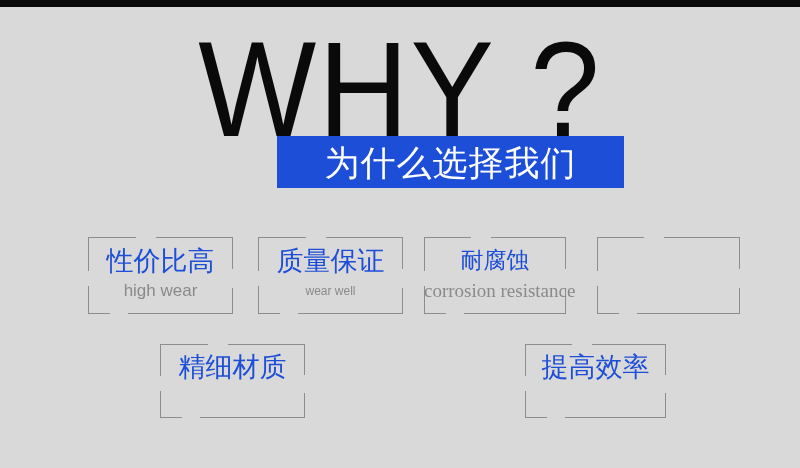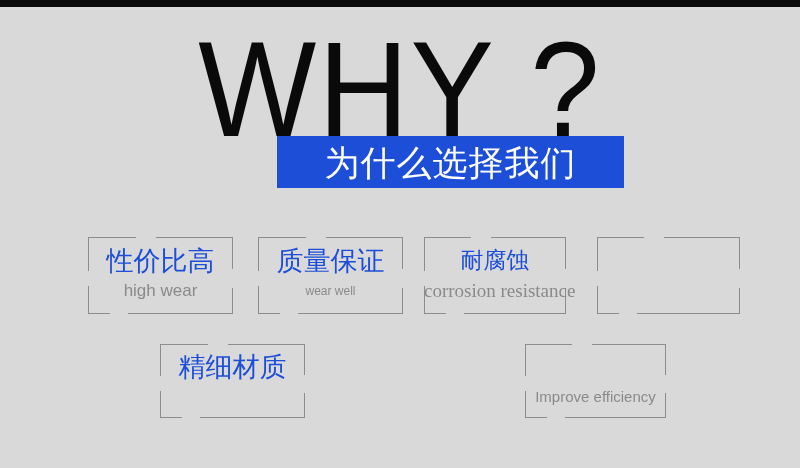--- a/index.html
+++ b/index.html
@@ -192,16 +192,16 @@
     <div class="frame">
       <div class="edge h" style="left:0;   top:0;    width:47px;"></div>
       <div class="edge h" style="left:67px;top:0;    width:74px;"></div>
       <div class="edge h" style="left:0;   bottom:0; width:22px;"></div>
       <div class="edge h" style="left:40px;bottom:0; width:101px;"></div>
       <div class="edge v" style="left:0;   top:0;    height:32px;"></div>
       <div class="edge v" style="left:0;   bottom:0; height:27px;"></div>
       <div class="edge v" style="right:0;  top:0;    height:31px;"></div>
       <div class="edge v" style="right:0;  bottom:0; height:25px;"></div>
     </div>
-    <div class="fb-text fb-sub" style="top:43px; font-size:15px; line-height:19px;">Improve efficiency</div>
+    <div class="fb-text fb-title" style="top:8px; font-size:27px; line-height:30px;">提高效率</div>
   </div>
 
 </div>
 
 </body></html>

